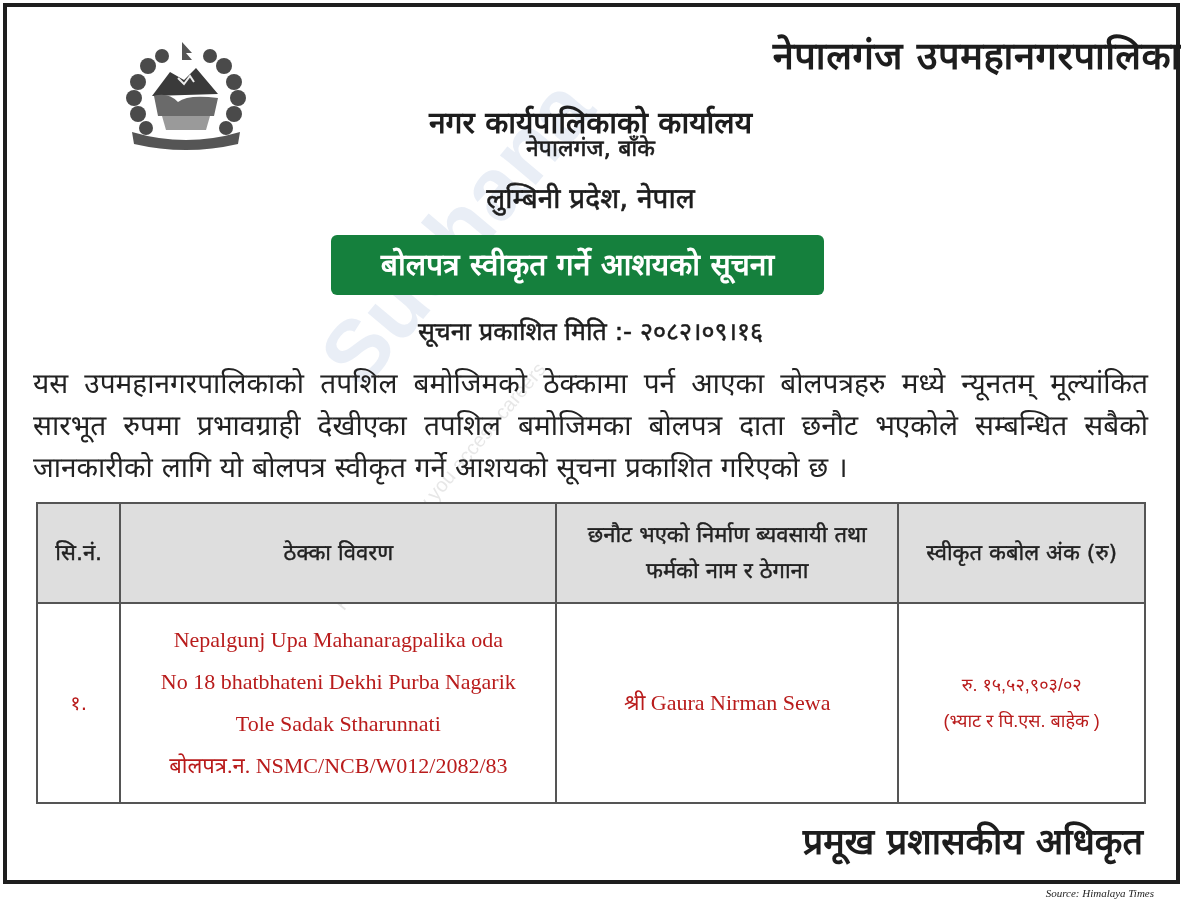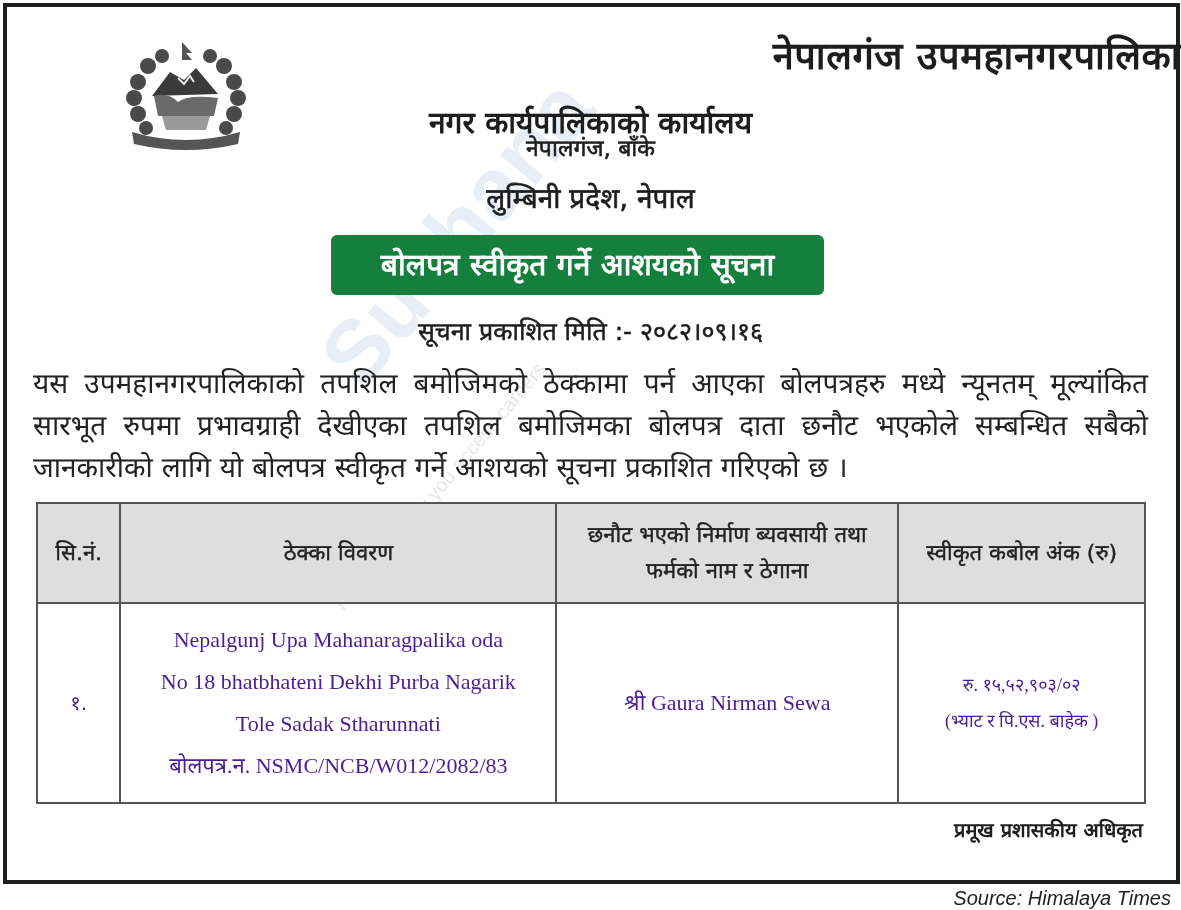--- a/index.html
+++ b/index.html
@@ -10,24 +10,24 @@
   .h1 { top:28px; font-size:38px; letter-spacing:0.5px;text-align:right; }
   .h2 { top:101px; font-size:30px; }
   .h3 { top:131px; font-size:23px; font-weight:normal; -webkit-text-stroke:0.6px #1d1d1d; }
   .h4 { top:178px; font-size:28px; font-weight:normal; -webkit-text-stroke:0.6px #1d1d1d; }
   .banner { position:absolute; left:331px; top:235px; width:493px; height:60px; background:#15803d; border-radius:6px; color:#fff; font-size:30px; font-weight:bold; text-align:center; line-height:60px; }
   .pubdate { position:absolute; left:0; width:1181px; top:313px; text-align:center; font-size:25px; color:#1d1d1d; -webkit-text-stroke:0.5px #1d1d1d; }
   .body-text { position:absolute; left:33px; top:363px; width:1115px; font-size:28px; line-height:42px; color:#222; text-align:justify; }
   table.tender { position:absolute; left:36px; top:502px; width:1110px; border-collapse:collapse; }
   table.tender td, table.tender th { border:2px solid #555; text-align:center; vertical-align:middle; }
   table.tender th { background:#dedede; height:96px; font-size:22px; font-weight:normal; color:#222; line-height:36px; -webkit-text-stroke:0.4px #222; }
-  table.tender td { height:196px; font-family:"Liberation Serif", serif; font-size:22px; line-height:42px; color:#4c1d95; }
+  table.tender td { height:196px; font-family:"Liberation Serif", serif; font-size:22px; line-height:42px; color:#b91c1c; }
   .c1 { width:82px; } .c2 { width:446px; } .c3 { width:318px; } .c4 { width:254px; }
-  .sig { position:absolute; right:38px; top:816px; font-size:20px; font-weight:bold; color:#1d1d1d; }
-  .source { position:absolute; right:10px; top:887px; font-size:20px; font-style:italic; color:#222; font-family:Liberation Sans, sans-serif; }
+  .sig { position:absolute; right:38px; top:816px; font-size:36px; font-weight:bold; color:#1d1d1d; }
+  .source { position:absolute; right:27px; top:887px; font-size:11px; font-style:italic; color:#222; font-family:Liberation Serif, serif; }
   .wm { position:absolute; left:300px; top:340px; transform:rotate(-50deg); transform-origin:left top; color:rgba(120,150,200,0.16); font-size:88px; font-weight:bold; font-family:"Liberation Sans", sans-serif; pointer-events:none; }
   .wm2 { position:absolute; left:330px; top:600px; transform:rotate(-50deg); transform-origin:left top; color:rgba(120,120,120,0.18); font-size:20px; font-family:"Liberation Sans", sans-serif; pointer-events:none; }
 </style>
 </head>
 <body>
 
 <div class="frame"></div>
 
 <div class="wm">Suchana</div>
 <div class="wm2">Redefining how you access careers</div>
@@ -79,21 +79,21 @@
   </tr>
   <tr>
     <td style="font-family:'DejaVu Sans',sans-serif;font-size:20px;">१.</td>
     <td>
       <div>Nepalgunj Upa Mahanaragpalika oda</div>
       <div>No 18 bhatbhateni Dekhi Purba Nagarik</div>
       <div>Tole Sadak Stharunnati</div>
       <div>बोलपत्र.न. NSMC/NCB/W012/2082/83</div>
     </td>
     <td>श्री Gaura Nirman Sewa</td>
-    <td style="font-family:Liberation Serif, serif;font-size:18px;line-height:36px;">
+    <td style="font-family:Liberation Sans, sans-serif;font-size:18px;line-height:36px;">
       <div>रु. १५,५२,९०३/०२</div>
       <div>(भ्याट र पि.एस. बाहेक )</div>
     </td>
   </tr>
 </tbody>
   </table>
 
 <div class="sig">प्रमूख प्रशासकीय अधिकृत</div>
 <div class="source">Source: Himalaya Times</div>
 

